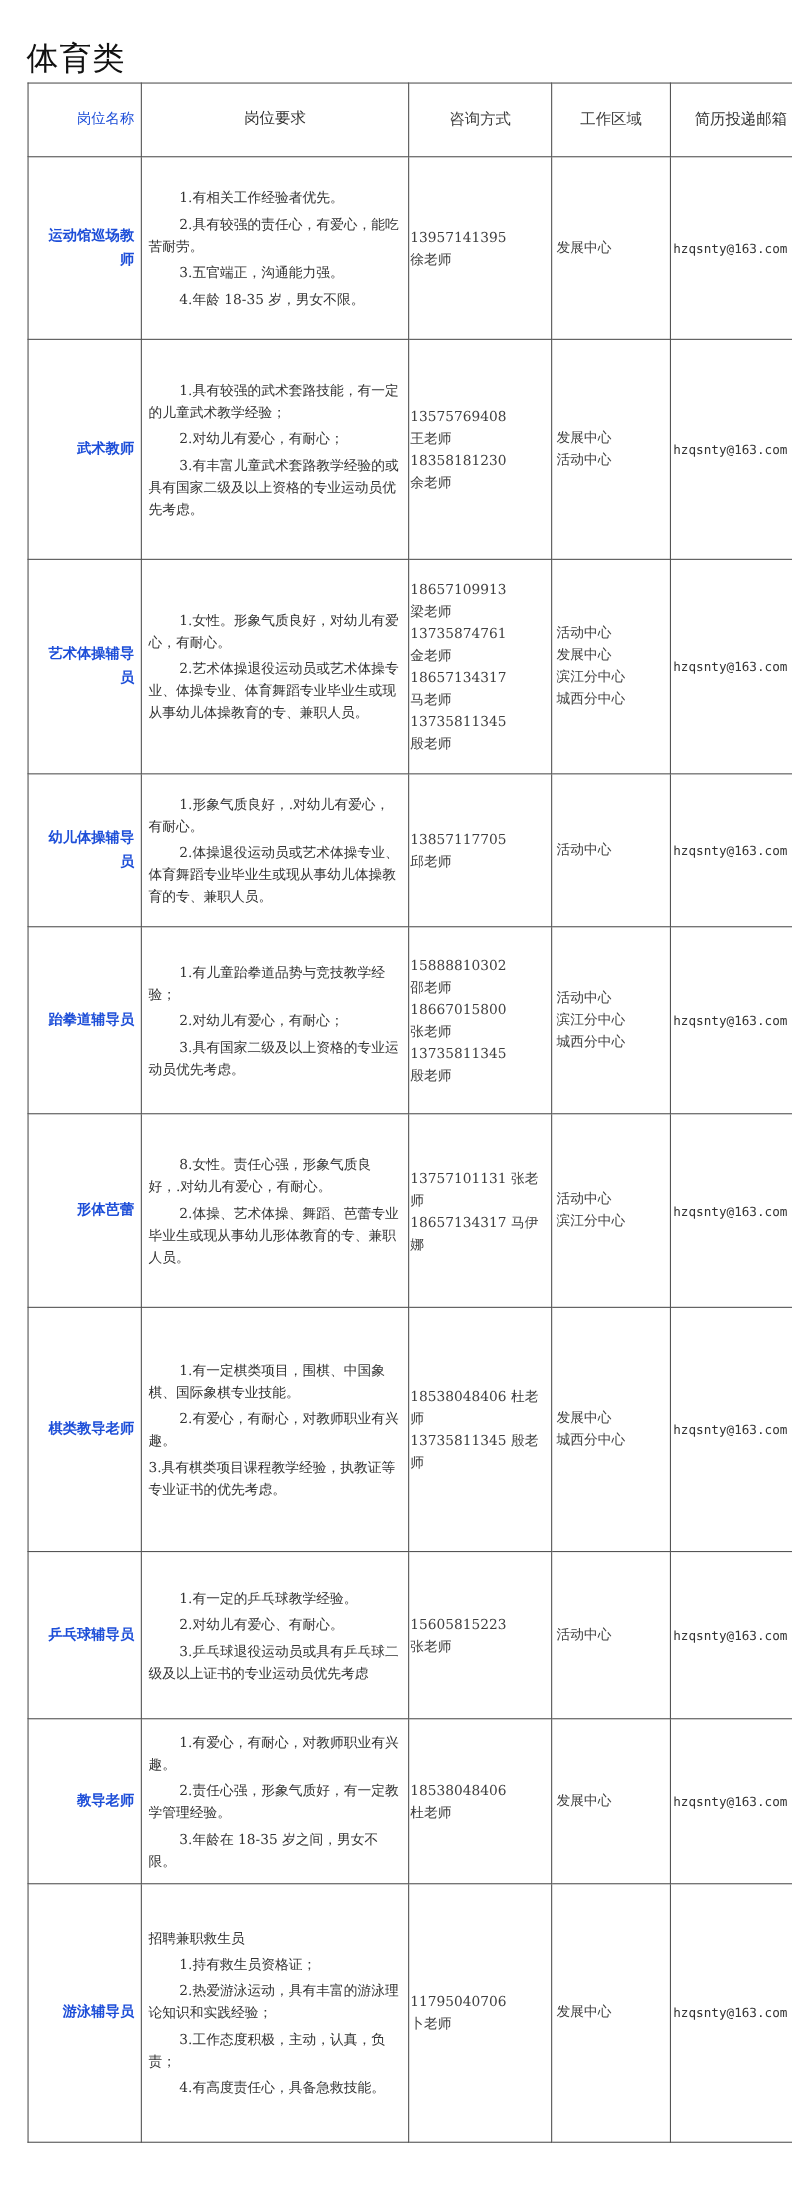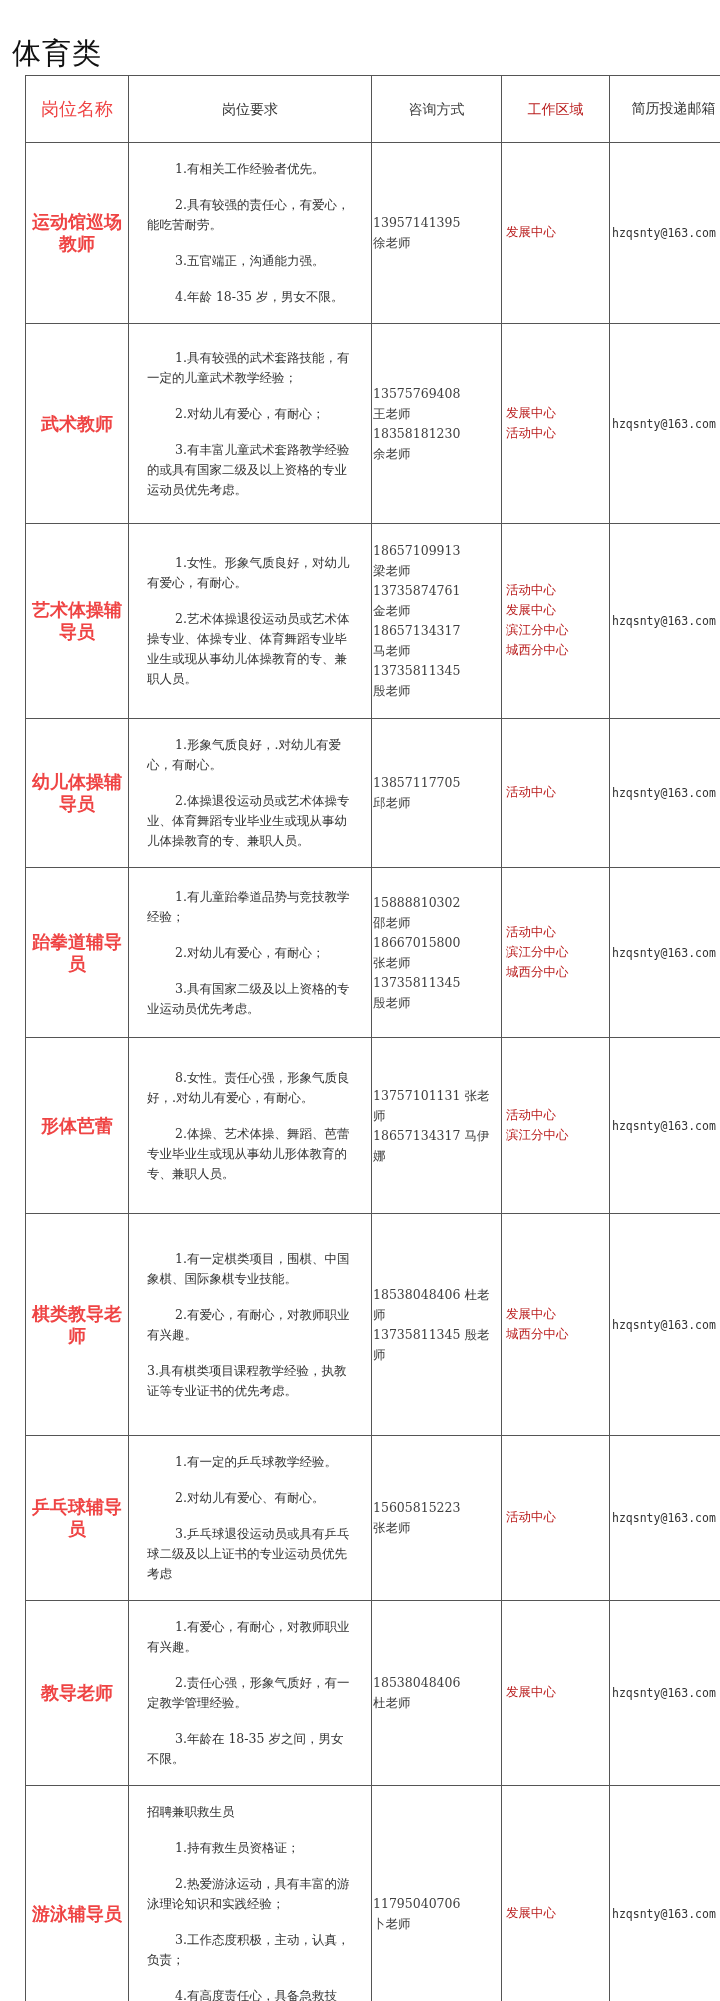--- a/index.html
+++ b/index.html
@@ -1,45 +1,45 @@
 <!DOCTYPE html>
 <html><head>
 <meta charset="utf-8">
 <style>
   html, body { margin: 0; padding: 0; background: #ffffff; }
   body { width: 720px; height: 2001px; position: relative; overflow: hidden;
          font-family: "DejaVu Serif", "Liberation Serif", serif; color: #2a2a2a; }
-  .title { position: absolute; left: 12px; top: 34px; font-size: 29px;
+  .title { position: absolute; left: 24px; top: 34px; font-size: 29px;
            font-family: Liberation Sans, sans-serif; color: #111; letter-spacing: 1px; }
   table { position: absolute; left: 25px; top: 75px; width: 677px; border-collapse: collapse; table-layout: fixed; }
   td, th { border: 1.5px solid #555; padding: 0; vertical-align: middle; }
   th { font-weight: normal; font-size: 14px; color: #222; height: 66px;
        font-family: "DejaVu Sans", "Liberation Sans", sans-serif; }
-  .c-name { width: 90px; text-align: center; font-weight: bold; font-size: 18px; line-height: 22px;
-            font-family: "DejaVu Sans", "Liberation Sans", sans-serif; color: #ef4444; padding: 0 6px; }
+  .c-name { width: 90px; text-align: right; font-weight: bold; font-size: 13px; line-height: 22px;
+            font-family: "DejaVu Sans", "Liberation Sans", sans-serif; color: #1d4ed8; padding: 0 6px; }
   .c-req { width: 238px; font-size: 12.5px; line-height: 20px; color: #333; padding: 0 2px; text-align: left; }
-  .c-req p { margin: 16px; }
+  .c-req p { margin: 4px; }
   .c-req p.ind { text-indent: 28px; }
   .c-contact { width: 127px; font-size: 12.5px; line-height: 20px; color: #404040; padding: 0 1px; }
   .c-contact span { display: block; }
-  .c-area { width: 99px; font-size: 12.5px; line-height: 20px; color: #b91c1c; padding: 0 4px; }
+  .c-area { width: 99px; font-size: 12.5px; line-height: 20px; color: #404040; padding: 0 4px; }
   .c-area span { display: block; font-family: Liberation Mono, monospace; }
   .c-email { width: 123px; font-size: 12.5px; color: #333; padding: 0 0 0 2px;
              font-family: "DejaVu Sans Mono", "Liberation Mono", monospace; font-size: 11.5px; }
 </style>
 </head>
 <body>
 
 <div class="title">体育类</div>
 
 <table>
   <thead>
     <tr>
       <th class="c-name" style="font-weight:normal">岗位名称</th>
-      <th class="c-req" style="text-align:center;font-size:14px;font-family:Liberation Sans, sans-serif">岗位要求</th>
+      <th class="c-req" style="text-align:center;font-size:14px;font-family:Liberation Serif, serif">岗位要求</th>
       <th class="c-contact" style="text-align:center;font-size:14px;font-family:'DejaVu Sans','Liberation Sans',sans-serif">咨询方式</th>
       <th class="c-area" style="text-align:center;font-size:14px;font-family:'DejaVu Sans','Liberation Sans',sans-serif">工作区域</th>
       <th class="c-email" style="text-align:center;font-size:14px;font-family:'DejaVu Sans','Liberation Sans',sans-serif">简历投递邮箱</th>
     </tr>
   </thead>
   <tbody id="tbody">
       <tr style="height: 166px;">
         <td class="c-name">运动馆巡场教师</td>
         <td class="c-req">
           <p class="ind">1.有相关工作经验者优先。</p>

